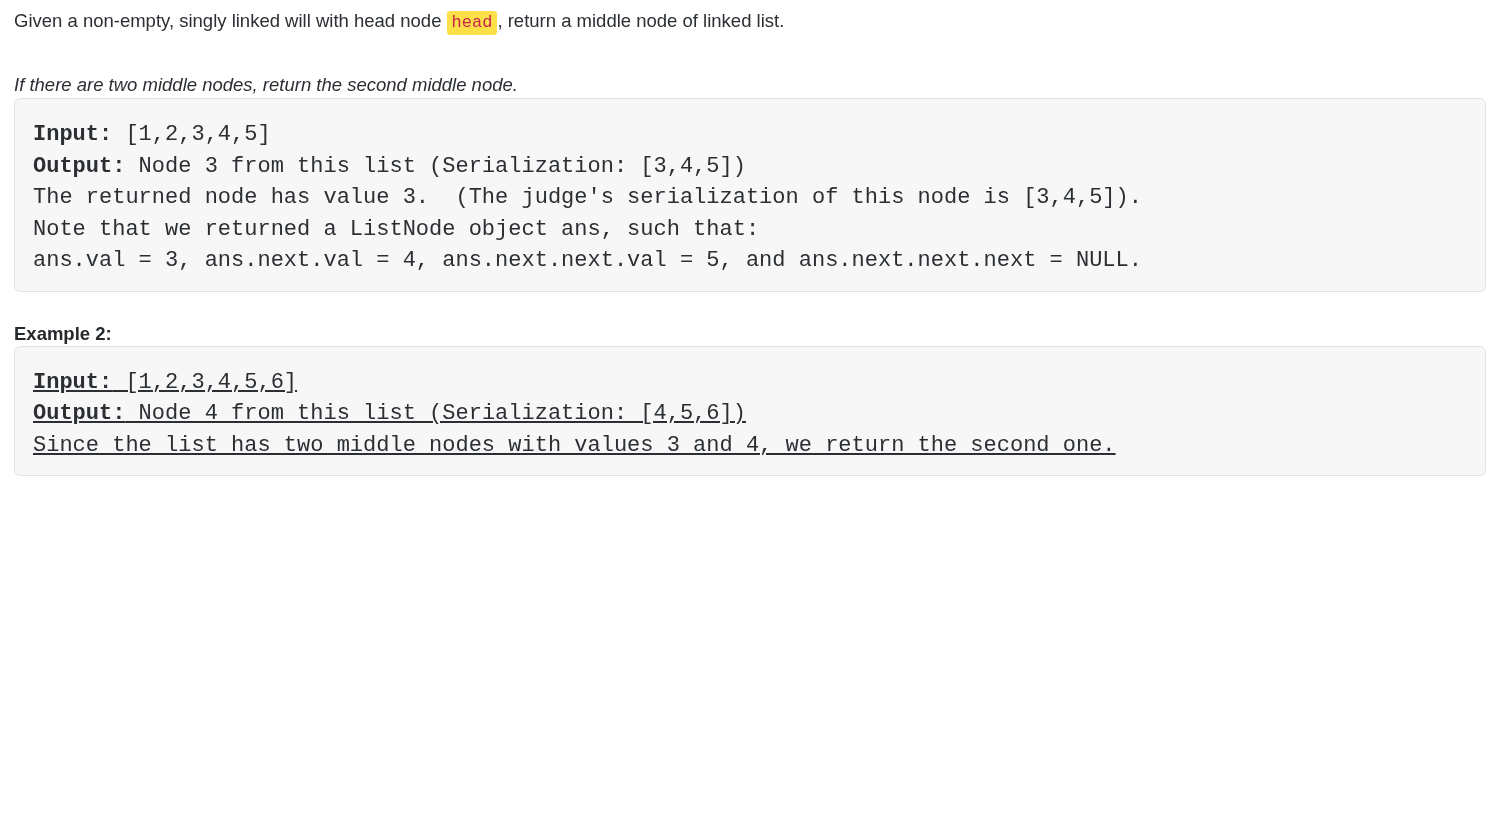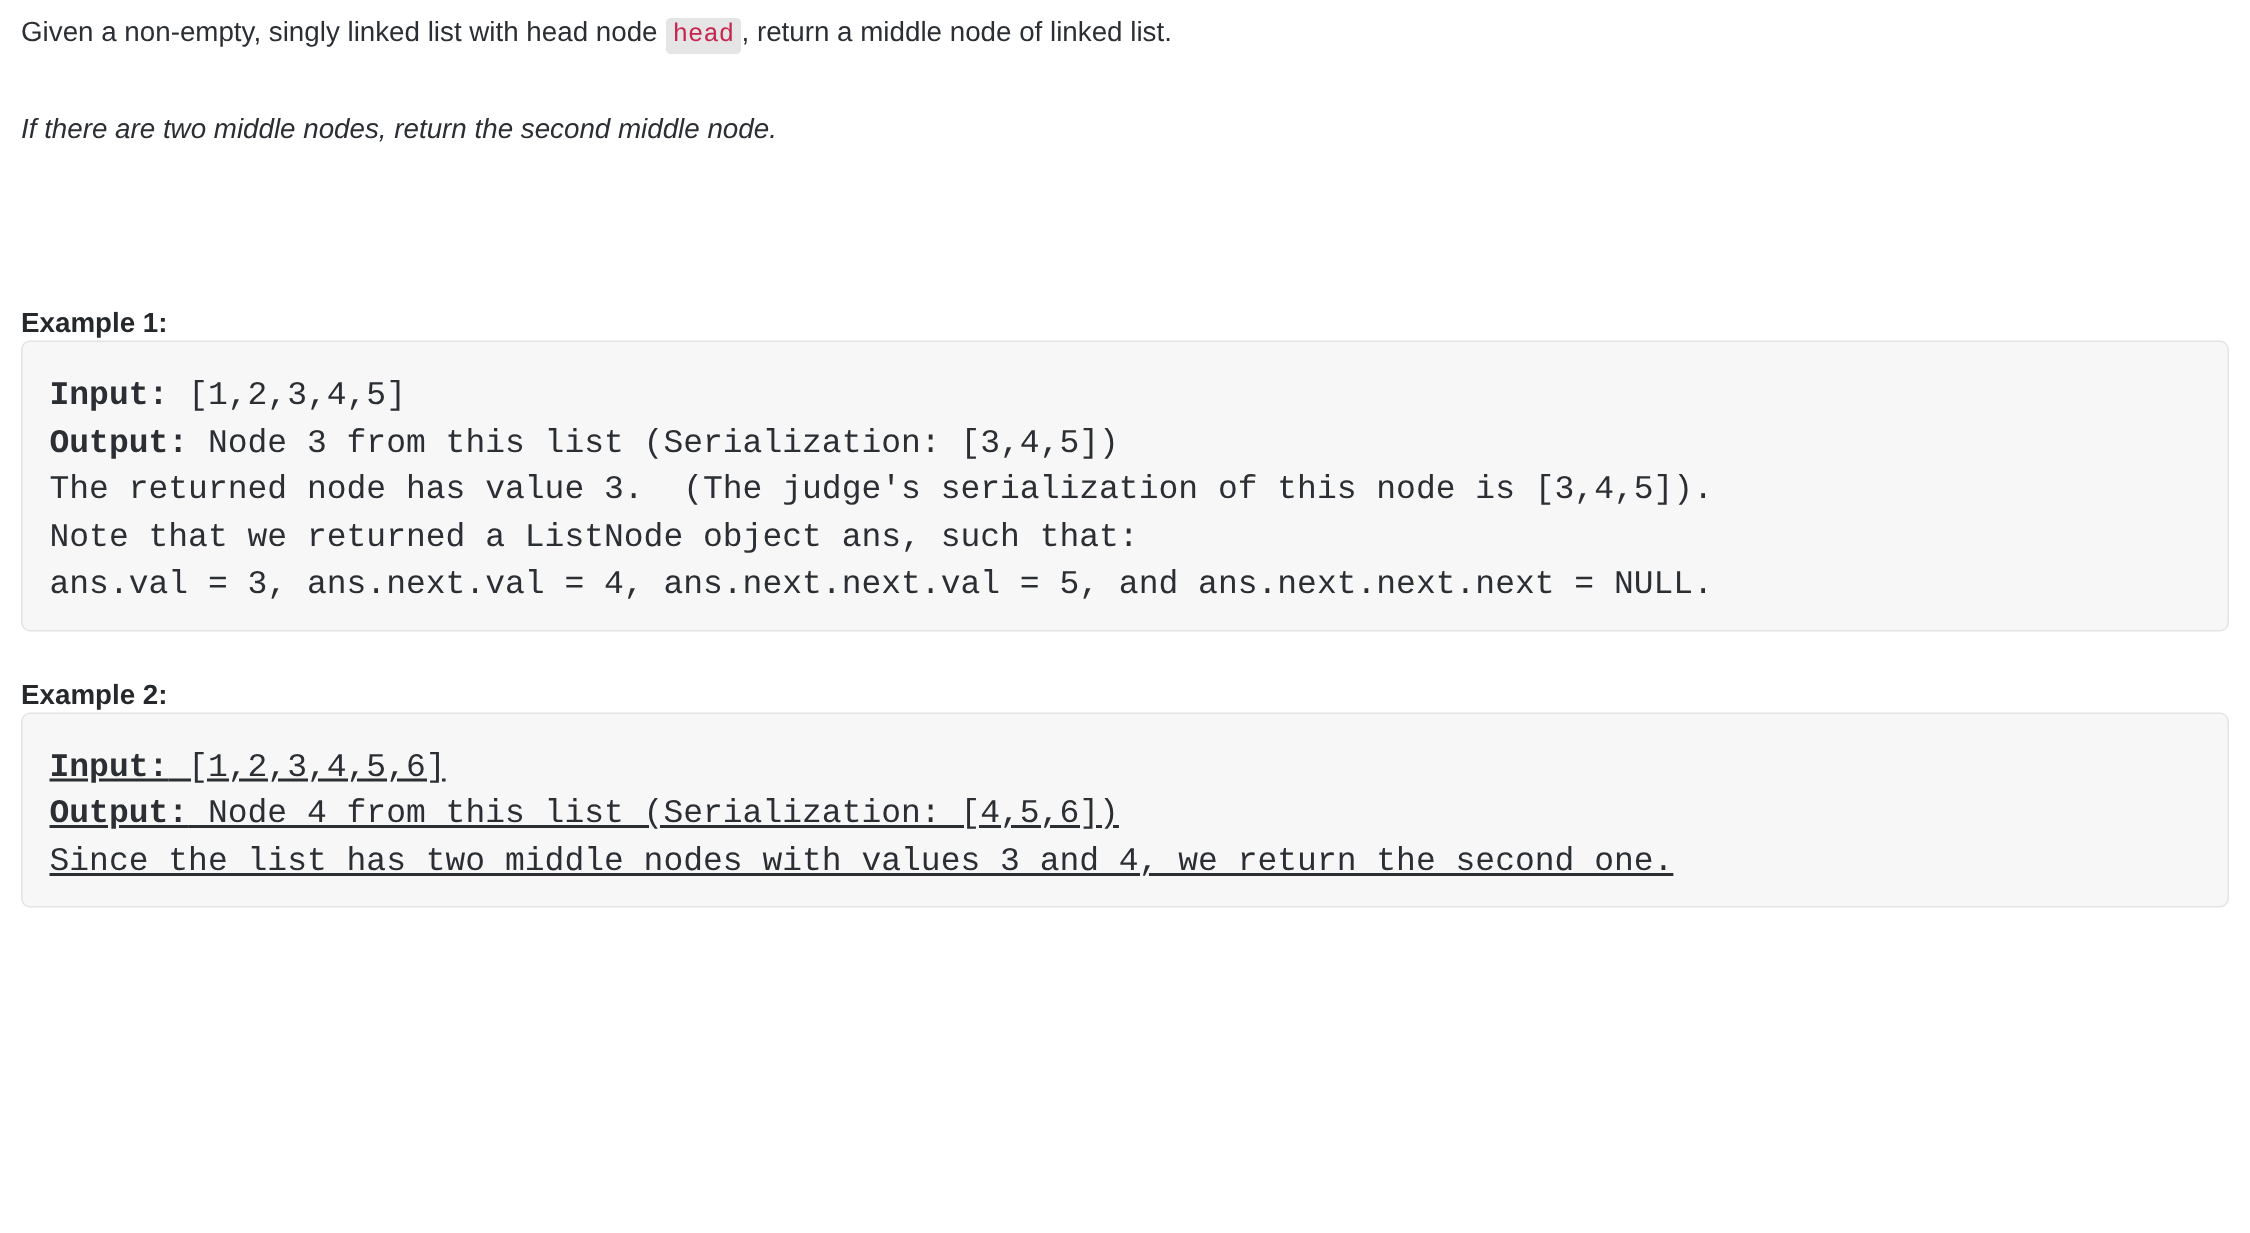--- a/index.html
+++ b/index.html
@@ -26,21 +26,21 @@
     color: #2b2f33;
     margin: 0;
   }
   .para-1 { padding-top: 8px; }
   .para-2 { padding-top: 36px; font-style: italic; }
 
   code.inline {
     font-family: "Liberation Mono", "DejaVu Sans Mono", monospace;
     font-size: 17px;
     color: #c7254e;
-    background: #e5e5e5;
+    background: #fde047;
     padding: 2px 5px 3px 5px;
     border-radius: 3px;
     white-space: pre;
   }
 
   h3.heading {
     font-size: 18.5px;
     font-weight: bold;
     color: #26292c;
     margin: 0;
@@ -90,25 +90,24 @@
     height: 5px;
     border-radius: 50%;
     background: #2b2f33;
   }
 </style>
 </head>
 <body>
 
 <div class="page">
 
-  <p class="para para-1"><span>Given a non-empty, singly linked list with head node</span> <code class="inline">head</code><span>, return a middle node of linked list.</span></p>
+  <p class="para para-1"><span>Given a non-empty, singly linked will with head node</span> <code class="inline">head</code><span>, return a middle node of linked list.</span></p>
 
   <p class="para para-2">If there are two middle nodes, return the second middle node.</p>
 
-  <h3 class="heading heading-ex1">Example 1:</h3>
 
   <pre class="codeblock codeblock-1"><b>Input:</b><span> [1,2,3,4,5]</span>
 <b>Output:</b><span> Node 3 from this list (Serialization: [3,4,5])</span>
 <span>The returned node has value 3.  (The judge's serialization of this node is [3,4,5]).
 Note that we returned a ListNode object ans, such that:
 ans.val = 3, ans.next.val = 4, ans.next.next.val = 5, and ans.next.next.next = NULL.</span></pre>
 
   <h3 class="heading heading-ex2">Example 2:</h3>
 
   <pre class="codeblock codeblock-2"><b>Input:</b><span> [1,2,3,4,5,6]</span>

